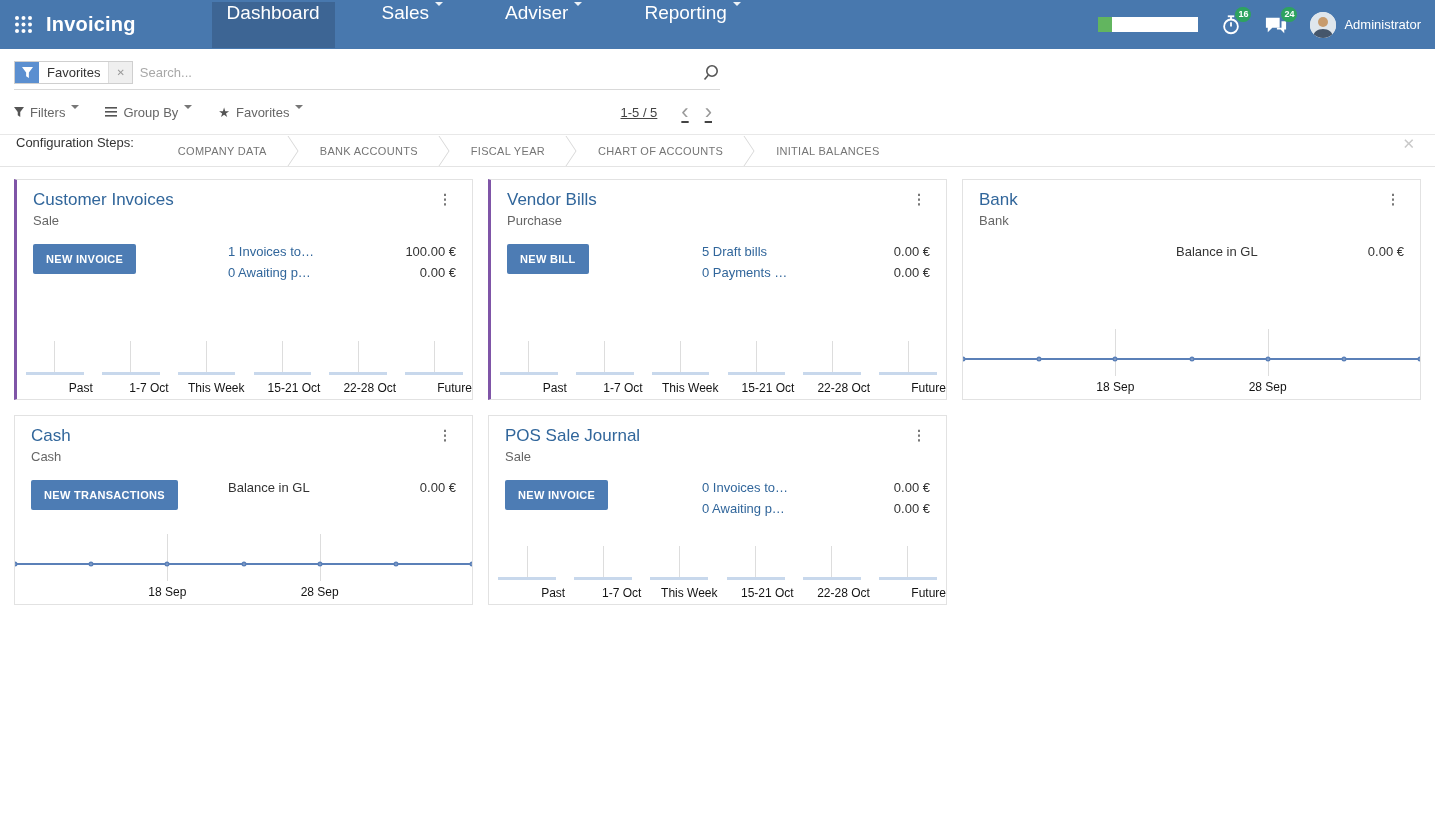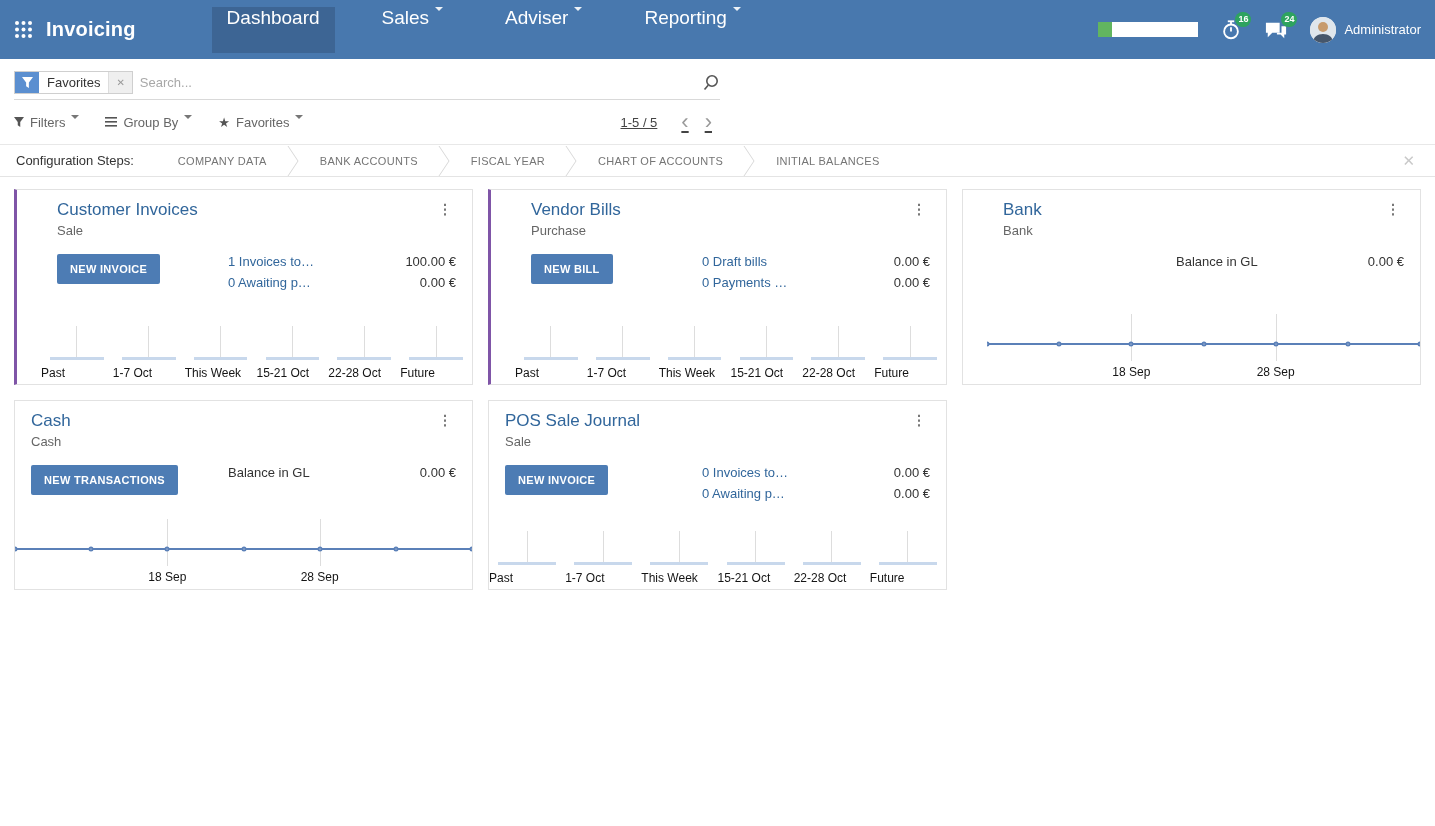--- a/index.html
+++ b/index.html
@@ -1,19 +1,19 @@
 <!DOCTYPE html>
 <html><head>
 <meta charset="utf-8">
 <style>
   * { box-sizing: border-box; margin: 0; padding: 0; }
   html,body { width:1435px; height:826px; background:#fff; font-family:"Liberation Sans", sans-serif; overflow:hidden; }
 
   
-  .navbar { height:59px; background:#4878ae; display:flex; align-items:center; color:#fff; }
+  .navbar { height:49px; background:#4878ae; display:flex; align-items:center; color:#fff; }
   .apps-icon { margin:0 13px 0 14px; cursor:pointer; display:flex; }
   .brand { font-size:20px; font-weight:bold; margin-right:44px; letter-spacing:.2px; }
   .nav-item { padding:0 15px; height:46px; display:flex; align-items:flex-start; font-size:19px; cursor:pointer; white-space:nowrap;margin-left:32px; }
   .nav-item.active { background:#3d6594; }
   .caret { display:inline-block; width:0; height:0; border-left:4px solid transparent; border-right:4px solid transparent; border-top:4px solid rgba(255,255,255,.9); margin-left:6px; }
   .nav-right { margin-left:auto; display:flex; align-items:center; padding-right:14px; }
   .progressbar { width:100px; height:15px; background:#fff; margin-right:22px; }
   .progressbar .fill { height:100%; width:14%; background:#62b55f; }
   .icon-wrap { position:relative; margin-right:22px; cursor:pointer; display:flex; }
   .badge { position:absolute; top:-7px; right:-9px; background:#2ea35f; color:#fff; font-size:9px; font-weight:bold; min-width:16px; height:15px; line-height:15px; border-radius:8px; text-align:center; padding:0 3px; }
@@ -33,33 +33,33 @@
   .search-input::placeholder { color:#a8a8a8; }
   .filters-row { display:flex; align-items:center; margin-top:13px; color:#666; font-size:13px; }
   .tool-btn { display:flex; align-items:flex-start; margin-right:26px; cursor:pointer; }
   .tool-btn .glyph { margin-right:6px; color:#555; }
   .caret-dark { display:inline-block; width:0; height:0; border-left:4px solid transparent; border-right:4px solid transparent; border-top:4px solid #777; margin-left:6px; }
   .pager { margin-left:auto; display:flex; align-items:center; color:#444;text-decoration:underline; }
   .pager-arrows { margin-left:16px; color:#9a9a9a; font-size:22px; display:flex; }
   .pager-arrow { padding:0 8px; cursor:pointer; line-height:18px; }
 
   
-  .config-bar { display:flex; align-items:center; height:33px; border-top:1px solid #e8e8e8; border-bottom:1px solid #e4e4e4; padding:0 16px; }
+  .config-bar { display:flex; align-items:flex-start; height:33px; border-top:1px solid #e8e8e8; border-bottom:1px solid #e4e4e4; padding:0 16px; }
   .config-label { font-size:13px; color:#333; margin-right:24px; }
   .steps { display:flex; align-items:center; height:100%; }
   .step { font-size:11px; color:#757575; padding:0 20px; letter-spacing:.3px; cursor:pointer; white-space:nowrap; }
   .step-sep { display:flex; height:32px; }
   .config-close { margin-left:auto; color:#c9c9c9; font-size:15px; cursor:pointer; padding:0 4px; }
 
   
   .content { padding:12px 14px; }
   .grid { display:grid; grid-template-columns:repeat(3,1fr); gap:15px; }
   .card { background:#fff; border:1px solid #e2e2e2; display:flex; flex-direction:column; position:relative; }
   .card.accent { border-left:3px solid #7f55a7; }
-  .card.r1 { height:196px;padding-left:24px; }
+  .card.r1 { height:221px; }
   .card.r2 { height:190px; }
   .card-head { padding:10px 16px 0 16px; display:flex; align-items:flex-start; }
   .card-title { color:#31669b; font-size:17px; cursor:pointer; }
   .card-sub { color:#666; font-size:13px; margin-top:3px; }
   .kebab { margin-left:auto; color:#777; font-size:14px; font-weight:bold; cursor:pointer; line-height:14px; padding:2px 4px; }
   .card-body { display:flex; padding:16px 16px 0 16px; align-items:flex-start; }
   .btn-col { display:flex; flex-direction:column; align-items:flex-start; gap:9px; }
   .btn { background:#4d7cb4; color:#fff; font-size:11px; font-weight:bold; border:none; padding:9px 13px; border-radius:2px; letter-spacing:.3px; cursor:pointer; font-family:inherit; white-space:nowrap; }
   .stats { margin-left:auto; width:228px; font-size:13px; }
   .stat-row { display:flex; margin-bottom:6px; align-items:baseline; }
@@ -69,21 +69,21 @@
 
   
   .chart { margin-top:auto; overflow:hidden; cursor:pointer; }
   .chart-area { position:relative; height:50px; }
   .tick { position:absolute; bottom:3px; width:1px; height:32px; background:#ddd; }
   .bar { position:absolute; bottom:1px; height:3px; background:#c8d8ec; }
   .gridline { position:absolute; top:3px; bottom:0; width:1px; background:#ddd; }
   .line { position:absolute; top:32px; left:0; right:0; height:2px; background:#5b80b8; }
   .marker { position:absolute; top:33px; width:5px; height:5px; border:2px solid #5b80b8; background:#fff; border-radius:50%; transform:translate(-50%,-50%); }
   .chart-labels { display:flex; height:23px; align-items:center; font-size:12px; color:#141414; position:relative; }
-  .xlabel { flex:1; text-align:left; }
+  .xlabel { flex:1; text-align:right; }
   .xlabel-abs { position:absolute; transform:translateX(-50%); top:4px; }
 </style>
 </head>
 <body>
 
 <div class="navbar">
   <span class="apps-icon">
     <svg width="19" height="19" viewBox="0 0 19 19">
         <g fill="#fff">
           <circle cx="3" cy="3" r="2"></circle>
@@ -292,21 +292,21 @@
           <div class="card-sub">Purchase</div>
         </div>
         <span class="kebab">⋮</span>
       </div>
       <div class="card-body">
         <div class="btn-col">
           <button class="btn">NEW BILL</button>
         </div>
         <div class="stats">
           <div class="stat-row">
-            <span class="stat-link">0 Draft bills</span>
+            <span class="stat-link">5 Draft bills</span>
             <span class="stat-amount">0.00 €</span>
           </div>
           <div class="stat-row">
             <span class="stat-link">0 Payments …</span>
             <span class="stat-amount">0.00 €</span>
           </div>
         </div>
       </div>
       <div class="chart">
           <div class="chart-area">

